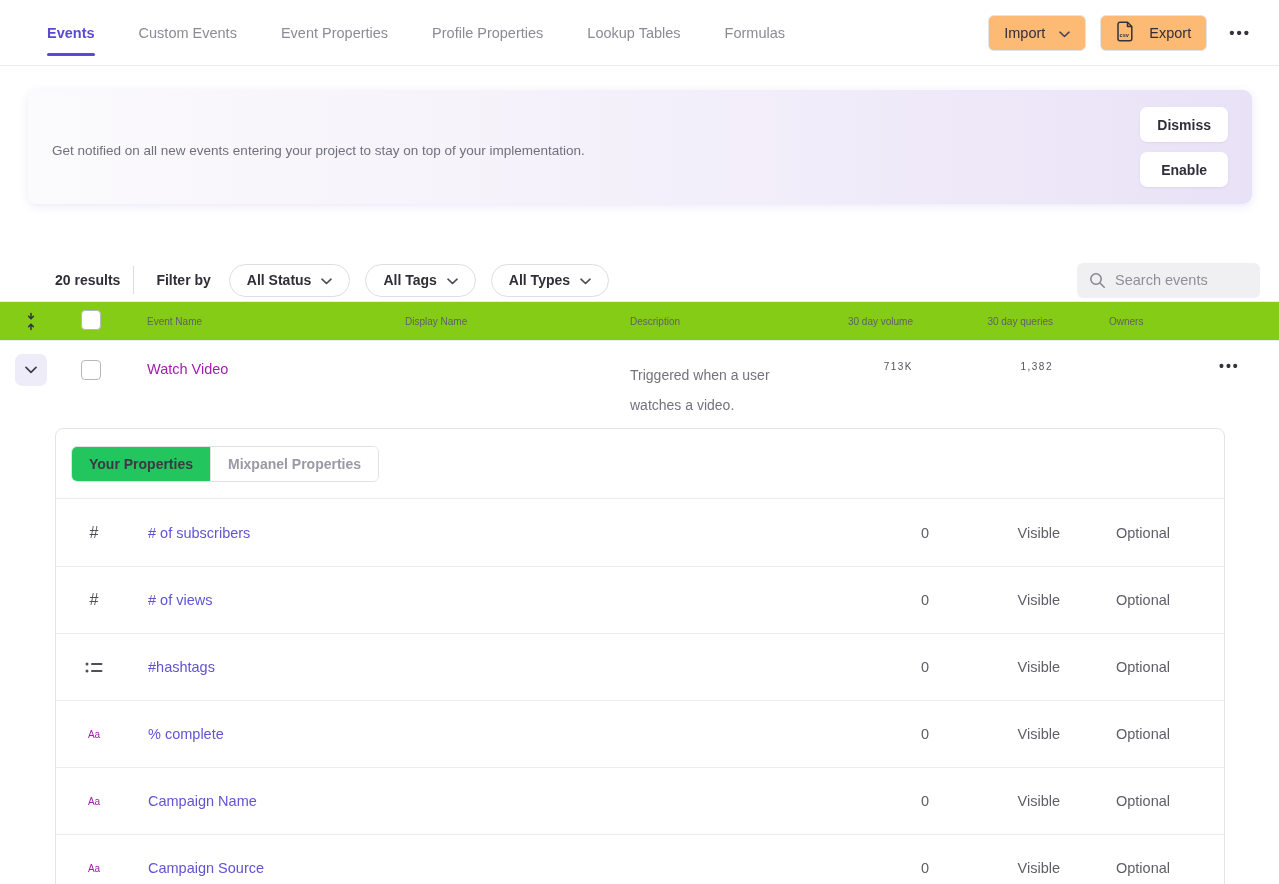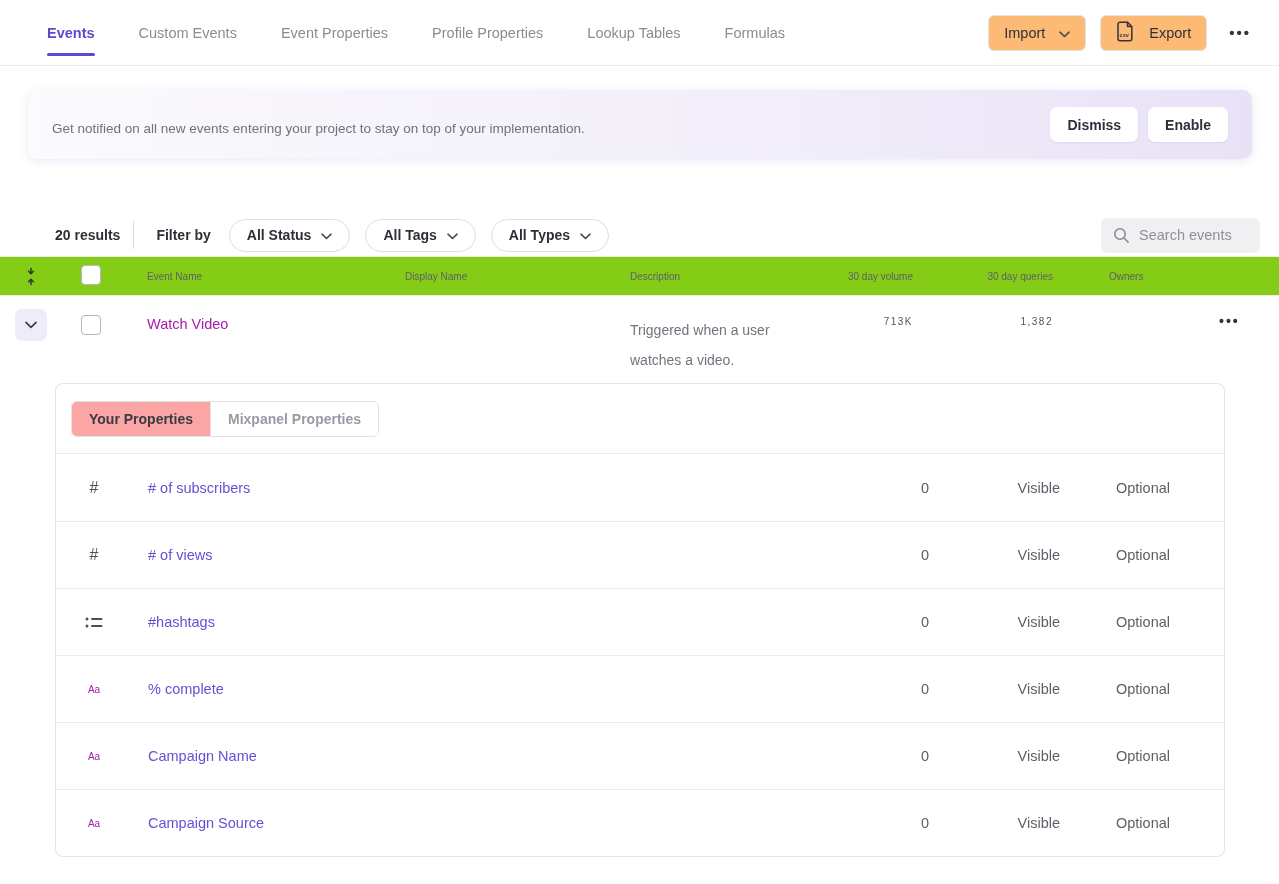--- a/index.html
+++ b/index.html
@@ -16,32 +16,32 @@
   .btn { display:inline-flex; align-items:center; gap:14px; height:36px; padding:0 15px; background:#fdba74;
     border:1px solid #e3e3e8; border-radius:6px; font-size:14.5px; font-weight:500; color:#2f2f3a; cursor:pointer; }
   .nav-more { letter-spacing:2px; font-size:15px; font-weight:700; color:#33333d; padding:0 8px; cursor:pointer; }
 
   
   .banner { margin:24px 27px 0 28px; border-radius:9px; padding:17px 24px; display:flex; align-items:center;
     background:linear-gradient(90deg,#fbfafc 0%, #f3effa 55%, #e9e2f7 100%);
     box-shadow:0 2px 10px rgba(90,74,209,0.12); }
   .banner-title { font-size:14.5px; font-weight:700; color:#3a3a44; }
   .banner-sub { font-size:13.5px; color:#71717c; margin-top:7px; }
-  .banner-actions { margin-left:auto; display:flex; gap:10px; }
+  .banner-actions { margin-left:auto; display:flex; gap:10px;flex-direction:column; }
   .banner-btn { height:35px; padding:0 17px; background:#fff; border:none; border-radius:7px;
     font-size:14px; font-weight:600; color:#2f2f3a; cursor:pointer; box-shadow:0 1px 2px rgba(60,50,100,0.08); }
 
   
   .filter-row { margin-top:58px; padding:0 19px 0 55px; display:flex; align-items:center; height:36px; }
   .results-count { font-size:14px; font-weight:700; color:#2f2f38; }
   .v-divider { width:1px; height:28px; background:#dcdce1; margin:0 22px 0 13px; }
   .filter-by { font-size:14px; font-weight:700; color:#2f2f38; margin-right:18px; }
   .pill { display:inline-flex; align-items:center; gap:10px; height:33px; padding:0 17px; margin-right:15px;
     border:1px solid #dddde2; border-radius:18px; background:#fff; font-size:14px; font-weight:700; color:#2f2f38; cursor:pointer; }
-  .search-box { margin-left:auto; width:159px; height:35px; background:#f0f0f3; border-radius:6px;
+  .search-box { margin-left:auto; width:183px; height:35px; background:#f0f0f3; border-radius:6px;
     display:flex; align-items:center; gap:9px; padding:0 12px; }
   .search-box input { border:none; outline:none; background:transparent; font-size:14.5px; color:#3a3a44; width:100%;
     font-family:"Liberation Sans", sans-serif; }
   .search-box input::placeholder { color:#8f8f99; }
 
   
   .grid { display:grid; grid-template-columns:62px 66px 258px 225px 210px 100px 140px 150px 1fr; }
   .table-header { margin-top:3px; height:40px; background:#84cc16; border-top:1px solid #ececef; border-bottom:1px solid #ececef;
     align-items:center; font-size:10px; color:#5f5f6b; }
   .th { padding-left:19px; }
@@ -59,21 +59,21 @@
   .num { text-align:right; padding:7px 8px 0 0; font-size:10px; color:#52525c; letter-spacing:1.5px; }
   .row-more { letter-spacing:2px; font-size:14px; font-weight:700; color:#33333d; cursor:pointer; margin:4px 0 0 8px; }
 
   
   .panel { margin:2px 54px 0 55px; border:1px solid #e4e4e8; border-radius:8px; background:#fff; }
   .panel-head { padding:17px 0 16px 15px; border-bottom:1px solid #ececf0; }
   .segmented { display:inline-flex; border:1px solid #e2e2e6; border-radius:6px; overflow:hidden; }
   .segment { height:34px; display:flex; align-items:center; padding:0 17px; font-size:14px; font-weight:700;
     color:#9a9aa4; background:#fff; border:none; cursor:pointer; }
   .segment + .segment { border-left:1px solid #e2e2e6; }
-  .segment.active { background:#fca5a5; color:#3a3a44; }
+  .segment.active { background:#22c55e; color:#3a3a44; }
 
   .prop-row { height:67px; display:flex; align-items:center; padding-left:28px; }
   .prop-row + .prop-row { border-top:1px solid #ececf0; }
   .prop-icon { width:20px; display:flex; justify-content:center; color:#4f4f59; font-size:16px; margin-right:44px; }
   .prop-icon.text-type { font-size:10px; color:#a21caf; font-weight:500; }
   .prop-link { color:#6153d3; font-size:14.5px; cursor:pointer; }
   .prop-right { margin-left:auto; margin-right:54px; display:flex; align-items:center; font-size:14.5px; color:#5e5e68; }
   .prop-val { width:40px; text-align:right; }
   .prop-vis { width:131px; text-align:right; }
   .prop-req { width:110px; text-align:right; }

